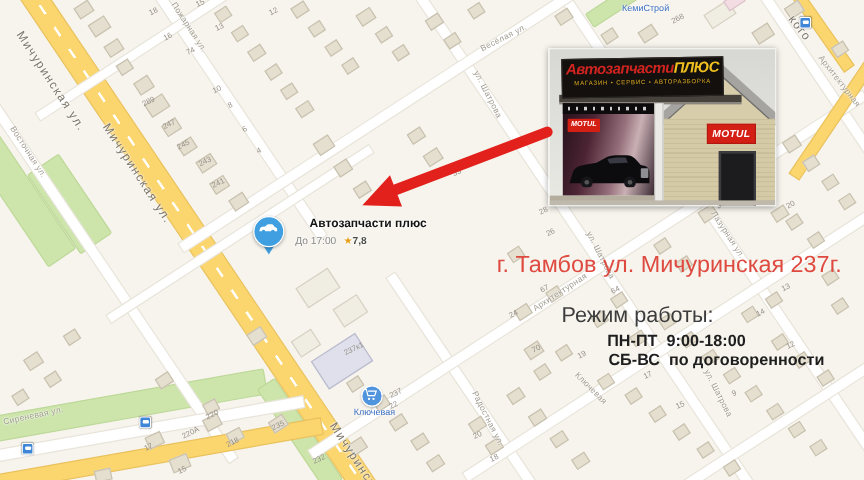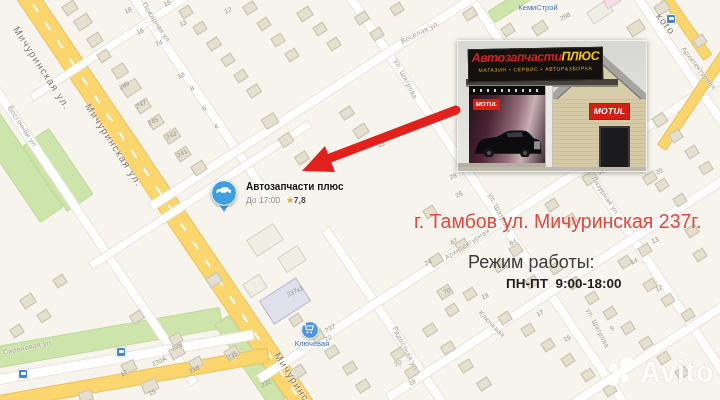--- a/index.html
+++ b/index.html
@@ -20,21 +20,21 @@
   .slabel{color:#a19c91;font-size:7px;white-space:nowrap;letter-spacing:.3px;text-shadow:0 0 2px #fff,0 0 2px #fff;}
   .slabel.big{color:#7c766a;font-size:10px;letter-spacing:1.3px;}
   .bus{width:8px;height:8px;background:#3f86d6;border-radius:2px;border:1px solid #fff;box-shadow:0 0 1px rgba(0,0,0,.4);}
   .bus::after{content:"";position:absolute;left:1.5px;top:1.5px;width:5px;height:3.5px;background:#fff;border-radius:1px;}
   
   .pin-circle{left:224px;top:193px;width:24px;height:24px;border-radius:50%;background:#3f9fe0;
       border:1.5px solid #ffffff;box-shadow:0 1px 3px rgba(0,0,0,.35);transform:translate(-50%,-50%);z-index:12;}
   .pin-circle svg{position:absolute;left:3px;top:5px;}
   .pin-tail{left:224px;top:204px;width:0;height:0;border-left:5px solid transparent;border-right:5px solid transparent;
       border-top:8px solid #3f9fe0;transform:translateX(-50%);z-index:11;}
-  .pin-title{left:246px;top:181px;font-size:10px;font-weight:bold;color:#141414;white-space:nowrap;
+  .pin-title{left:258px;top:181px;font-size:10px;font-weight:bold;color:#141414;white-space:nowrap;
       text-shadow:0 0 3px #fff,0 0 3px #fff;z-index:12;}
   .pin-sub{left:246px;top:195px;font-size:8.5px;color:#8a8a8a;white-space:nowrap;
       text-shadow:0 0 3px #fff,0 0 3px #fff;z-index:12;}
   .pin-sub .star{color:#e79f1c;margin-left:6px;}
   .pin-sub .rating{color:#4c4c4c;font-weight:bold;}
   
   .poi-circle{left:310px;top:330px;width:16px;height:16px;border-radius:50%;background:#4f94dc;border:1.5px solid #fff;
       box-shadow:0 1px 2px rgba(0,0,0,.25);transform:translate(-50%,-50%);z-index:11;}
   .poi-label{color:#3b6fc0;font-size:7.5px;white-space:nowrap;text-shadow:0 0 2px #fff,0 0 2px #fff;
       transform:translate(-50%,-50%);z-index:11;}
@@ -346,27 +346,21 @@
     <div class="abs lwall"></div>
     <div class="abs spout"></div>
     <div class="abs wall-sign">MOTUL</div>
     <div class="abs door"></div>
     <div class="abs ground"></div>
   </div>
 
   <div class="abs address">г. Тамбов ул. Мичуринская 237г.</div>
   <div class="abs sch-title">Режим работы:</div>
   <div class="abs sch-line1">ПН-ПТ&nbsp; 9:00-18:00</div>
+  <div class="abs sch-line2">СБ-ВС&nbsp; по договоренности</div>
 
   <svg id="arrow" class="abs" width="720" height="400">
     <line x1="456" y1="110" x2="330" y2="158" stroke="#e2211c" stroke-width="9" stroke-linecap="round"></line>
     <polygon points="302,171 325,146 335,172" fill="#e2211c"></polygon>
   </svg>
 
-  <div class="wm abs">
-    <span class="dot d1"></span>
-    <span class="dot d2"></span>
-    <span class="dot d3"></span>
-    <span class="dot d4"></span>
-    <span class="wm-text">Avito</span>
-  </div>
 
 </div>
 
 </body></html>

